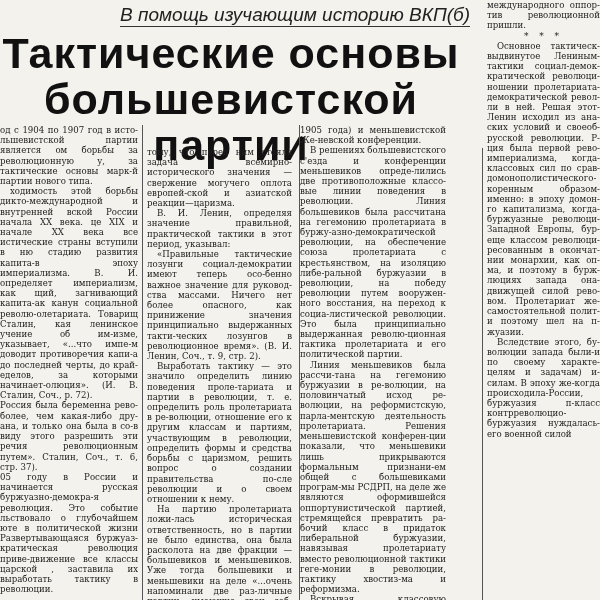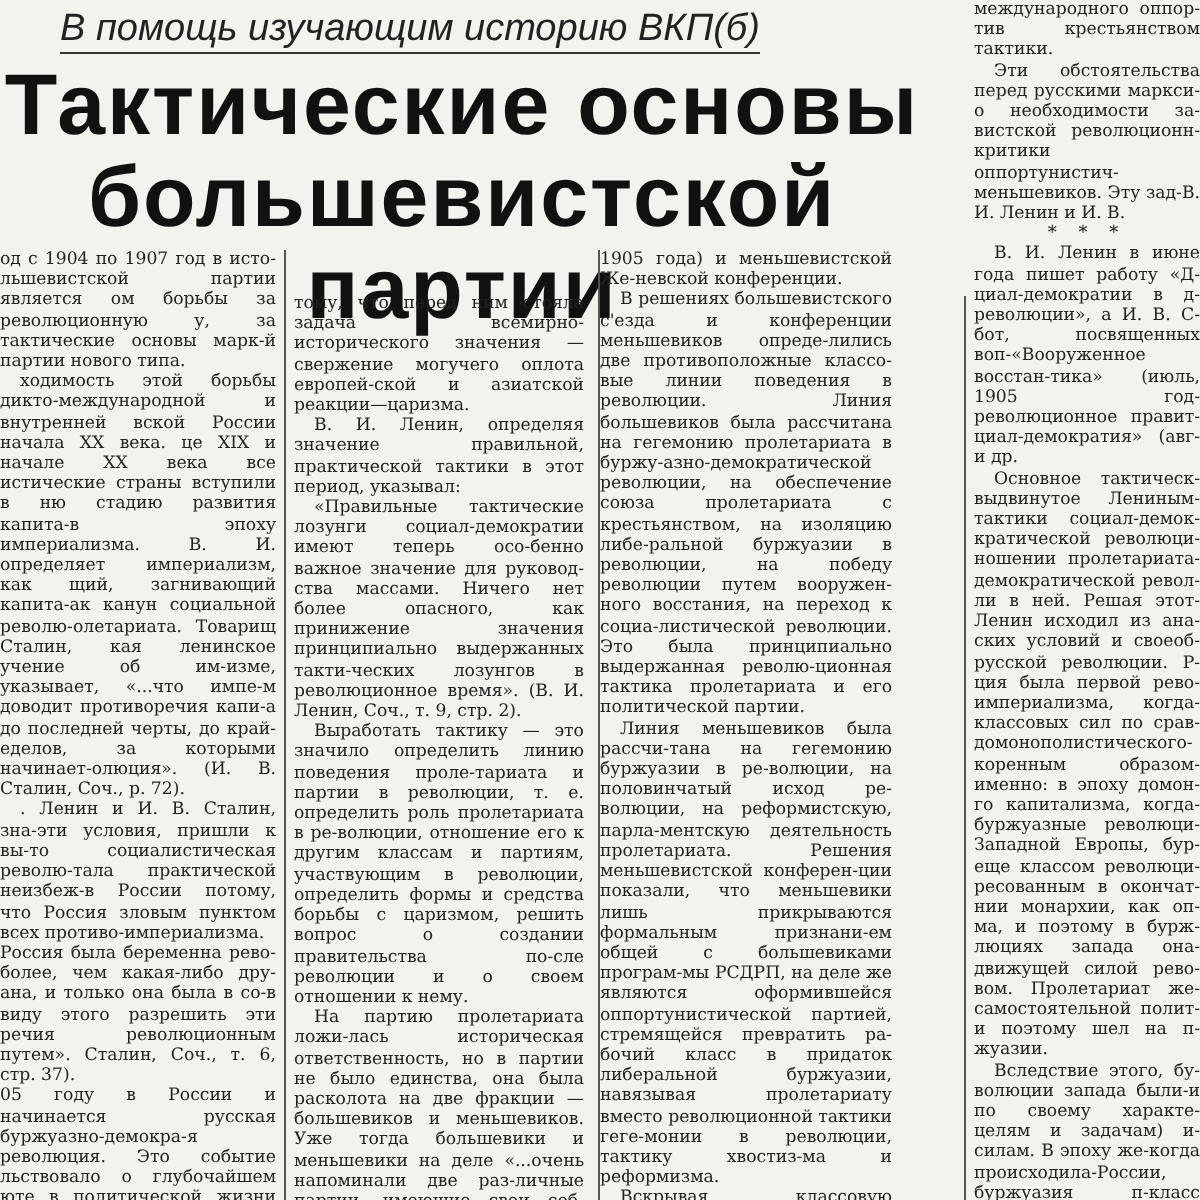--- a/index.html
+++ b/index.html
@@ -4,21 +4,21 @@
 <style>
   html, body { margin: 0; padding: 0; }
   body {
     width: 600px; height: 600px; overflow: hidden; position: relative;
     background: #f4f2ec;
     font-family: "DejaVu Serif", serif;
     color: #1a1a1a;
   }
   .rubric {
     position: absolute; left: 30px; top: 4px; width: 440px;
-    text-align: left;
+    text-align: right;
     font-family: "Liberation Sans", sans-serif;
     font-style: italic; font-size: 19px; color: #222;
   }
   .rubric span { border-bottom: 1.5px solid #333; padding-bottom: 1px; }
   .headline {
     position: absolute; left: -4px; top: 30px; width: 470px;
     text-align: center;
     font-family: "Liberation Sans", sans-serif;
     font-weight: bold; color: #111;
     font-size: 43px; line-height: 46px; letter-spacing: 1px;
@@ -42,21 +42,20 @@
 <div class="rubric"><span>В помощь изучающим историю ВКП(б)</span></div>
 
 <div class="headline">
   <div>Тактические основы</div>
   <div>большевистской партии</div>
 </div>
 
 <div class="col col1">
   <p class="noind">од с 1904 по 1907 год в исто-льшевистской партии является ом борьбы за революционную у, за тактические основы марк-й партии нового типа.</p>
   <p>ходимость этой борьбы дикто-международной и внутренней вской России начала XX века. це XIX и начале XX века все истические страны вступили в ню стадию развития капита-в эпоху империализма. В. И. определяет империализм, как щий, загнивающий капита-ак канун социальной револю-олетариата. Товарищ Сталин, кая ленинское учение об им-изме, указывает, «...что импе-м доводит противоречия капи-а до последней черты, до край-еделов, за которыми начинает-олюция». (И. В. Сталин, Соч., р. 72).</p>
-  <p>. Ленин и И. В. Сталин, зна-эти условия, пришли к вы-то социалистическая револю-тала практической неизбеж-в России потому, что Россия зловым пунктом всех противо-империализма.</p>
   <p class="noind">Россия была беременна рево-более, чем какая-либо дру-ана, и только она была в со-в виду этого разрешить эти речия революционным путем». Сталин, Соч., т. 6, стр. 37).</p>
   <p class="noind">05 году в России и начинается русская буржуазно-демокра-я революция. Это событие льствовало о глубочайшем юте в политической жизни Развертывающаяся буржуаз-кратическая революция приве-движение все классы царской , заставила их выработать тактику в революции.</p>
 
 </div>
 
 <div class="rule" style="left:142px; top:125px; height:475px;"></div>
 
 <div class="col col2">
   <p class="noind">тому, что перед ним стояла задача всемирно-исторического значения — свержение могучего оплота европей-ской и азиатской реакции—царизма.</p>
   <p>В. И. Ленин, определяя значение правильной, практической тактики в этот период, указывал:</p>
@@ -72,19 +71,17 @@
   <p class="noind">1905 года) и меньшевистской Же-невской конференции.</p>
   <p>В решениях большевистского с'езда и конференции меньшевиков опреде-лились две противоположные классо-вые линии поведения в революции. Линия большевиков была рассчитана на гегемонию пролетариата в буржу-азно-демократической революции, на обеспечение союза пролетариата с крестьянством, на изоляцию либе-ральной буржуазии в революции, на победу революции путем вооружен-ного восстания, на переход к социа-листической революции. Это была принципиально выдержанная револю-ционная тактика пролетариата и его политической партии.</p>
   <p>Линия меньшевиков была рассчи-тана на гегемонию буржуазии в ре-волюции, на половинчатый исход ре-волюции, на реформистскую, парла-ментскую деятельность пролетариата. Решения меньшевистской конферен-ции показали, что меньшевики лишь прикрываются формальным признани-ем общей с большевиками програм-мы РСДРП, на деле же являются оформившейся оппортунистической партией, стремящейся превратить ра-бочий класс в придаток либеральной буржуазии, навязывая пролетариату вместо революционной тактики геге-монии в революции, тактику хвостиз-ма и реформизма.</p>
   <p>Вскрывая классовую сущность ре-шений меньшевистской конференции, В. И. Ленин указывал: «Ваши так-тические лозунги, данные от имени конференции, совпадают с лозунга-ми «конституционно-демократической» партии, т. е. партии монархической буржуазии...». (В. И. Ленин, Соч., т. 9, стр. 30).</p>
 
 </div>
 
 <div class="rule" style="left:482px; top:148px; height:452px;"></div>
 
 <div class="col col4">
-  <p class="noind">международного оппор-тив крестьянством тактики.</p>
-  <p>Эти обстоятельства перед русскими маркси-о необходимости за-вистской революционн-критики оппортунистич-меньшевиков. Эту зад-В. И. Ленин и И. В.</p>
+  <p class="noind">международного оппор-тив революционной пришли.</p>
   <p class="stars noind">* * *</p>
-  <p>В. И. Ленин в июне года пишет работу «Д-циал-демократии в д-революции», а И. В. С-бот, посвященных воп-«Вооруженное восстан-тика» (июль, 1905 год-революционное правит-циал-демократия» (авг-и др.</p>
   <p>Основное тактическ-выдвинутое Лениным-тактики социал-демок-кратической революци-ношении пролетариата-демократической револ-ли в ней. Решая этот-Ленин исходил из ана-ских условий и своеоб-русской революции. Р-ция была первой рево-империализма, когда-классовых сил по срав-домонополистического-коренным образом-именно: в эпоху домон-го капитализма, когда-буржуазные революци-Западной Европы, бур-еще классом революци-ресованным в окончат-нии монархии, как оп-ма, и поэтому в бурж-люциях запада она-движущей силой рево-вом. Пролетариат же-самостоятельной полит-и поэтому шел на п-жуазии.</p>
   <p>Вследствие этого, бу-волюции запада были-и по своему характе-целям и задачам) и-силам. В эпоху же-когда происходила-России, буржуазия п-класс контрреволюцио-буржуазия нуждалась-его военной силой</p>
 </div>
 
 </body></html>

